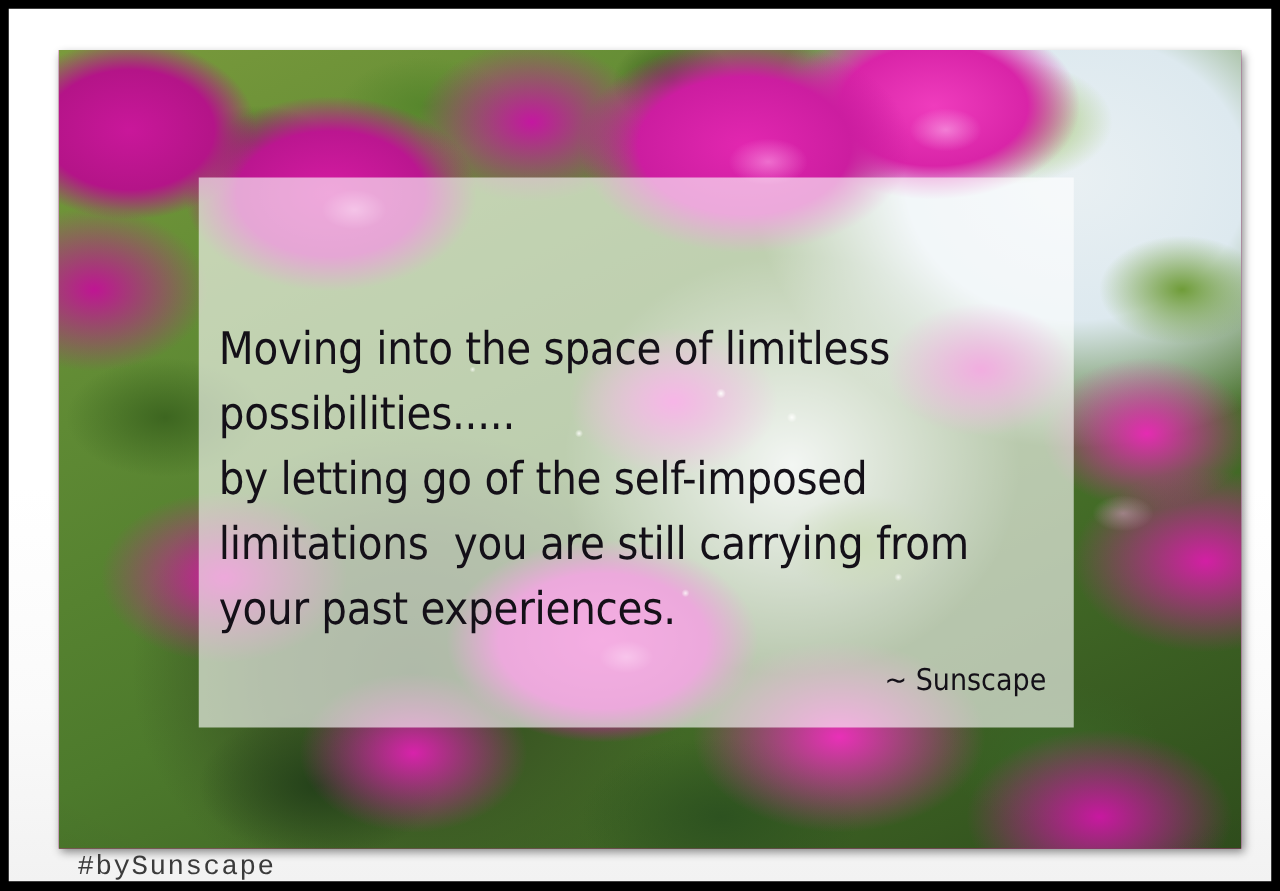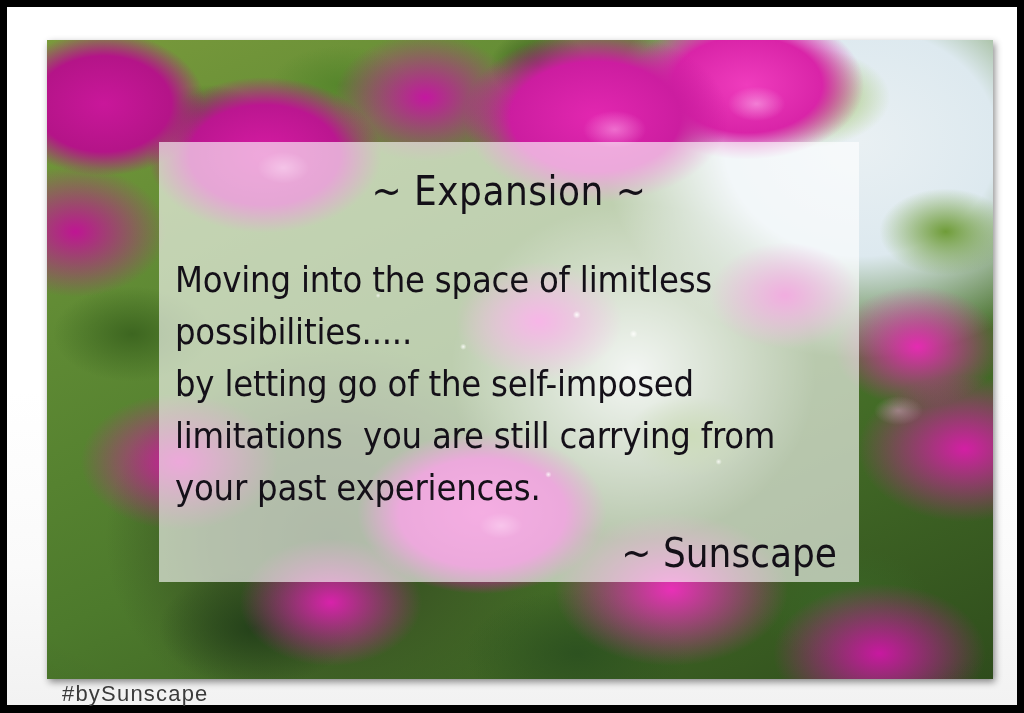--- a/index.html
+++ b/index.html
@@ -121,28 +121,28 @@
     left:16px;top:112px;width:684px;
     font-size:36px;
     line-height:52px;
     text-align:left;
     letter-spacing:-.2px;
   }
 
   #quote-attrib{
     left:0;top:388px;width:678px;
     text-align:right;
-    font-size:40px;
+    font-size:24px;
   }
 
   
   .footer-text{
     position:absolute;
     color:#3b3b3b;
-    font-family:Liberation Sans, sans-serif;
+    font-family:Liberation Mono, monospace;
     font-weight:300;
     font-size:22px;
     letter-spacing:1.2px;
   }
   #footer-left{left:55px;top:674px;}
   #footer-right{right:55px;top:674px;text-align:right;}
 </style>
 </head>
 <body>
 
@@ -150,21 +150,20 @@
   <div id="matte">
 
     <div id="photo">
       <div class="layer sky"></div>
       <div class="layer leaves"></div>
       <div class="layer blooms"></div>
       <div class="layer facets"></div>
       <div class="layer vignette"></div>
 
       <div id="panel">
-        <div class="quote-text" id="quote-title">~ Expansion ~</div>
         <div class="quote-text" id="quote-body">Moving into the space of limitless
 possibilities.....
 by letting go of the self-imposed
 limitations  you are still carrying from
 your past experiences.</div>
         <div class="quote-text" id="quote-attrib">~ Sunscape</div>
       </div>
     </div>
 
     <div class="footer-text" id="footer-left">#bySunscape</div>

